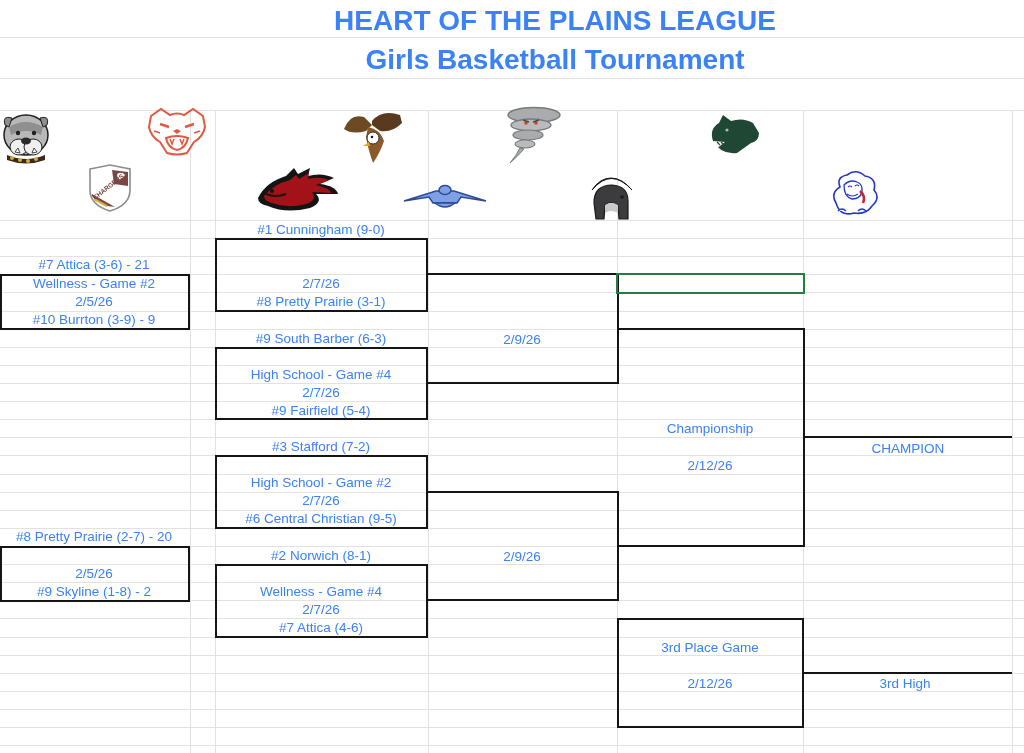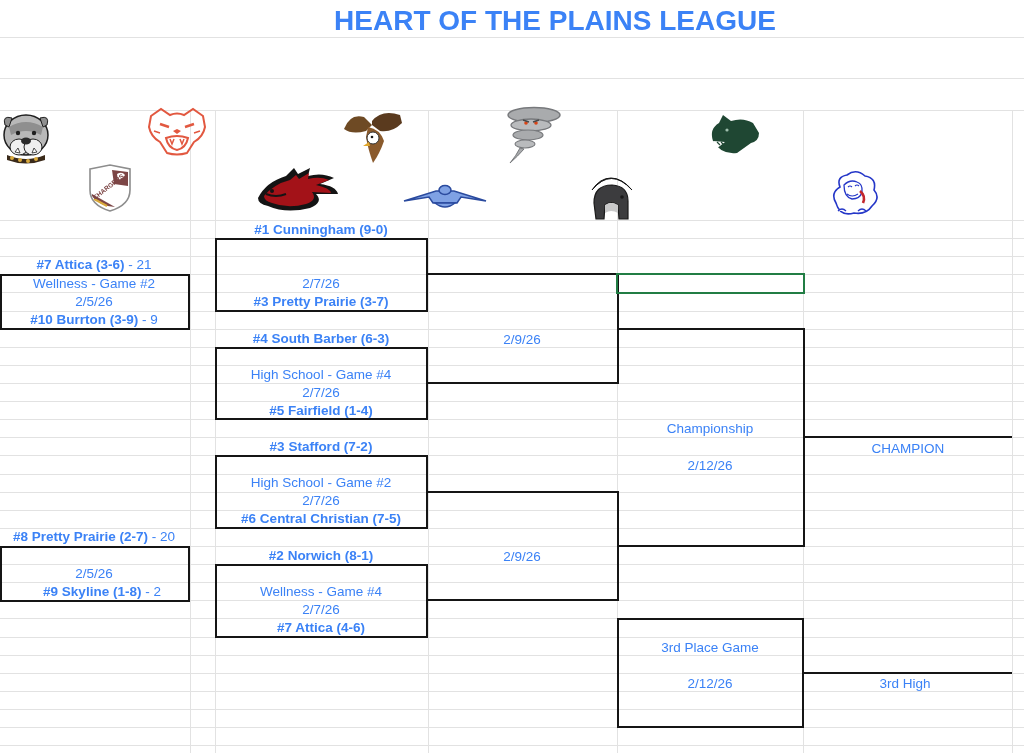--- a/index.html
+++ b/index.html
@@ -9,21 +9,21 @@
   }
   .grid-h{position:absolute;left:0;width:1024px;height:1px;background:#e2e2e2;}
   .grid-v{position:absolute;top:110px;height:643px;width:1px;background:#e2e2e2;}
   .rows-band{position:absolute;left:0;top:220px;width:1024px;height:533px;
     background:repeating-linear-gradient(to bottom,#e2e2e2 0px,#e2e2e2 1px,transparent 1px,transparent 18.11px);}
   .bl{position:absolute;background:#151515;}
   .bx{position:absolute;border:2px solid #151515;box-sizing:border-box;background:transparent;}
   .sel{position:absolute;border:2px solid #217d44;box-sizing:border-box;z-index:6;}
   .txt{position:absolute;transform:translateX(-50%);font-size:13.5px;line-height:18px;
     white-space:pre;text-align:center;z-index:4;}
-  .b{font-weight:700;}
+  .b{font-weight:400;}
   .t-big{font-size:28px;font-weight:700;line-height:31px;}
   .t-mid{font-size:21px;line-height:26px;}
   .logo{position:absolute;z-index:5;}
   .logo svg{display:block;width:100%;height:100%;}
 </style>
 </head>
 <body>
 
 <div id="sheet">
 
@@ -32,20 +32,21 @@
   <div class="grid-h" style="top:110px"></div>
   <div class="rows-band"></div>
   <div class="grid-v" style="left:190px"></div>
   <div class="grid-v" style="left:215px"></div>
   <div class="grid-v" style="left:428px"></div>
   <div class="grid-v" style="left:617px"></div>
   <div class="grid-v" style="left:803px"></div>
   <div class="grid-v" style="left:1012px"></div>
 
   <div class="txt t-big" style="left:555px;top:5px">HEART OF THE PLAINS LEAGUE</div>
+  <div class="txt t-big" style="left:555px;top:44px">Girls Basketball Tournament</div>
 
   <div class="bx" style="left:0;top:274px;width:190px;height:56px"></div>
   <div class="bx" style="left:0;top:546px;width:190px;height:56px"></div>
   <div class="bx" style="left:215px;top:238px;width:213px;height:74px"></div>
   <div class="bx" style="left:215px;top:347px;width:213px;height:73px"></div>
   <div class="bx" style="left:215px;top:455px;width:213px;height:74px"></div>
   <div class="bx" style="left:215px;top:564px;width:213px;height:74px"></div>
   <div class="bx" style="left:617px;top:618px;width:187px;height:110px"></div>
 
   <div class="bl" style="left:428px;top:273px;width:189px;height:2px"></div>
@@ -62,35 +63,35 @@
 
   <div class="sel" style="left:616px;top:273px;width:189px;height:21px"></div>
 
   <div class="txt" style="left:94px;top:256px"><span class="b">#7 Attica (3-6)</span><span> - 21</span></div>
   <div class="txt" style="left:94px;top:275px">Wellness - Game #2</div>
   <div class="txt" style="left:94px;top:293px">2/5/26</div>
   <div class="txt" style="left:94px;top:311px"><span class="b">#10 Burrton (3-9)</span><span> - 9</span></div>
 
   <div class="txt" style="left:94px;top:528px"><span class="b">#8 Pretty Prairie (2-7)</span><span> - 20</span></div>
   <div class="txt" style="left:94px;top:565px">2/5/26</div>
-  <div class="txt" style="left:102px;top:583px"><span class="b">#9 Skyline (1-8)</span><span> - 2</span></div>
+  <div class="txt" style="left:94px;top:583px"><span class="b">#9 Skyline (1-8)</span><span> - 2</span></div>
 
   <div class="txt b" style="left:321px;top:221px">#1 Cunningham (9-0)</div>
   <div class="txt" style="left:321px;top:275px">2/7/26</div>
-  <div class="txt b" style="left:321px;top:293px">#3 Pretty Prairie (3-7)</div>
-
-  <div class="txt b" style="left:321px;top:330px">#4 South Barber (6-3)</div>
+  <div class="txt b" style="left:321px;top:293px">#8 Pretty Prairie (3-1)</div>
+
+  <div class="txt b" style="left:321px;top:330px">#9 South Barber (6-3)</div>
   <div class="txt" style="left:321px;top:366px">High School - Game #4</div>
   <div class="txt" style="left:321px;top:384px">2/7/26</div>
-  <div class="txt b" style="left:321px;top:402px">#5 Fairfield (1-4)</div>
+  <div class="txt b" style="left:321px;top:402px">#9 Fairfield (5-4)</div>
 
   <div class="txt b" style="left:321px;top:438px">#3 Stafford (7-2)</div>
   <div class="txt" style="left:321px;top:474px">High School - Game #2</div>
   <div class="txt" style="left:321px;top:492px">2/7/26</div>
-  <div class="txt b" style="left:321px;top:510px">#6 Central Christian (7-5)</div>
+  <div class="txt b" style="left:321px;top:510px">#6 Central Christian (9-5)</div>
 
   <div class="txt b" style="left:321px;top:547px">#2 Norwich (8-1)</div>
   <div class="txt" style="left:321px;top:583px">Wellness - Game #4</div>
   <div class="txt" style="left:321px;top:601px">2/7/26</div>
   <div class="txt b" style="left:321px;top:619px">#7 Attica (4-6)</div>
 
   <div class="txt" style="left:522px;top:331px">2/9/26</div>
   <div class="txt" style="left:522px;top:548px">2/9/26</div>
 
   <div class="txt" style="left:710px;top:420px">Championship</div>

